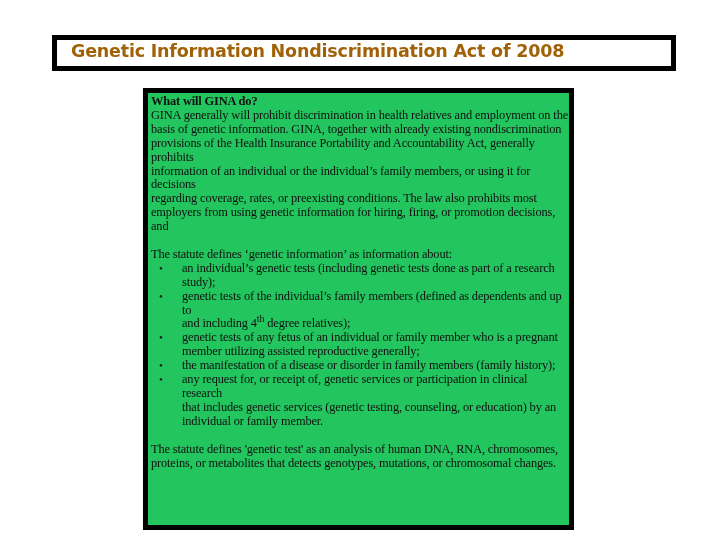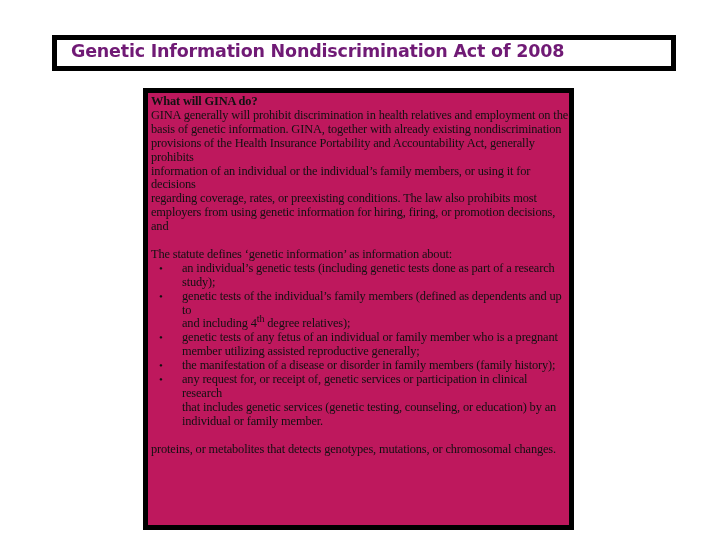--- a/index.html
+++ b/index.html
@@ -7,25 +7,25 @@
     width:720px; height:540px; background:#ffffff; position:relative; overflow:hidden;
     font-family:"Liberation Serif", serif; color:#111;
   }
   .title-box {
     position:absolute; left:52px; top:35px; width:614px; height:26px;
     border:5px solid #000; background:#fff;
   }
   .title-text {
     position:absolute; left:14px; top:1px;
     font-family:"DejaVu Sans", sans-serif; font-weight:bold; font-size:17.5px;
-    letter-spacing:-0.2px; color:#701a75; white-space:nowrap;
+    letter-spacing:-0.2px; color:#a16207; white-space:nowrap;
   }
   .doc-box {
     position:absolute; left:143px; top:88px; width:421px; height:432px;
-    border:5px solid #000; background:#be185d;
+    border:5px solid #000; background:#22c55e;
   }
   .doc-inner {
     position:absolute; left:3px; top:2px; right:0;
     font-size:12.4px; line-height:13.9px; letter-spacing:-0.15px;
   }
   .doc-inner p { margin:0; }
   .heading { font-weight:bold; }
   .gap { height:13.9px; }
   ul.bullets { margin:0; padding:0; list-style:none; }
   ul.bullets li { position:relative; padding-left:31px; }
@@ -83,17 +83,18 @@
         <div>any request for, or receipt of, genetic services or participation in clinical research</div>
         <div>that includes genetic services (genetic testing, counseling, or education) by an</div>
         <div>individual or family member.</div>
       </li>
     </ul>
 
 
     <div class="gap"></div>
 
     <div>
+      <p>The statute defines 'genetic test' as an analysis of human DNA, RNA, chromosomes,</p>
       <p>proteins, or metabolites that detects genotypes, mutations, or chromosomal changes.</p>
 
     </div>
   </div>
 </div>
 
 </body></html>

